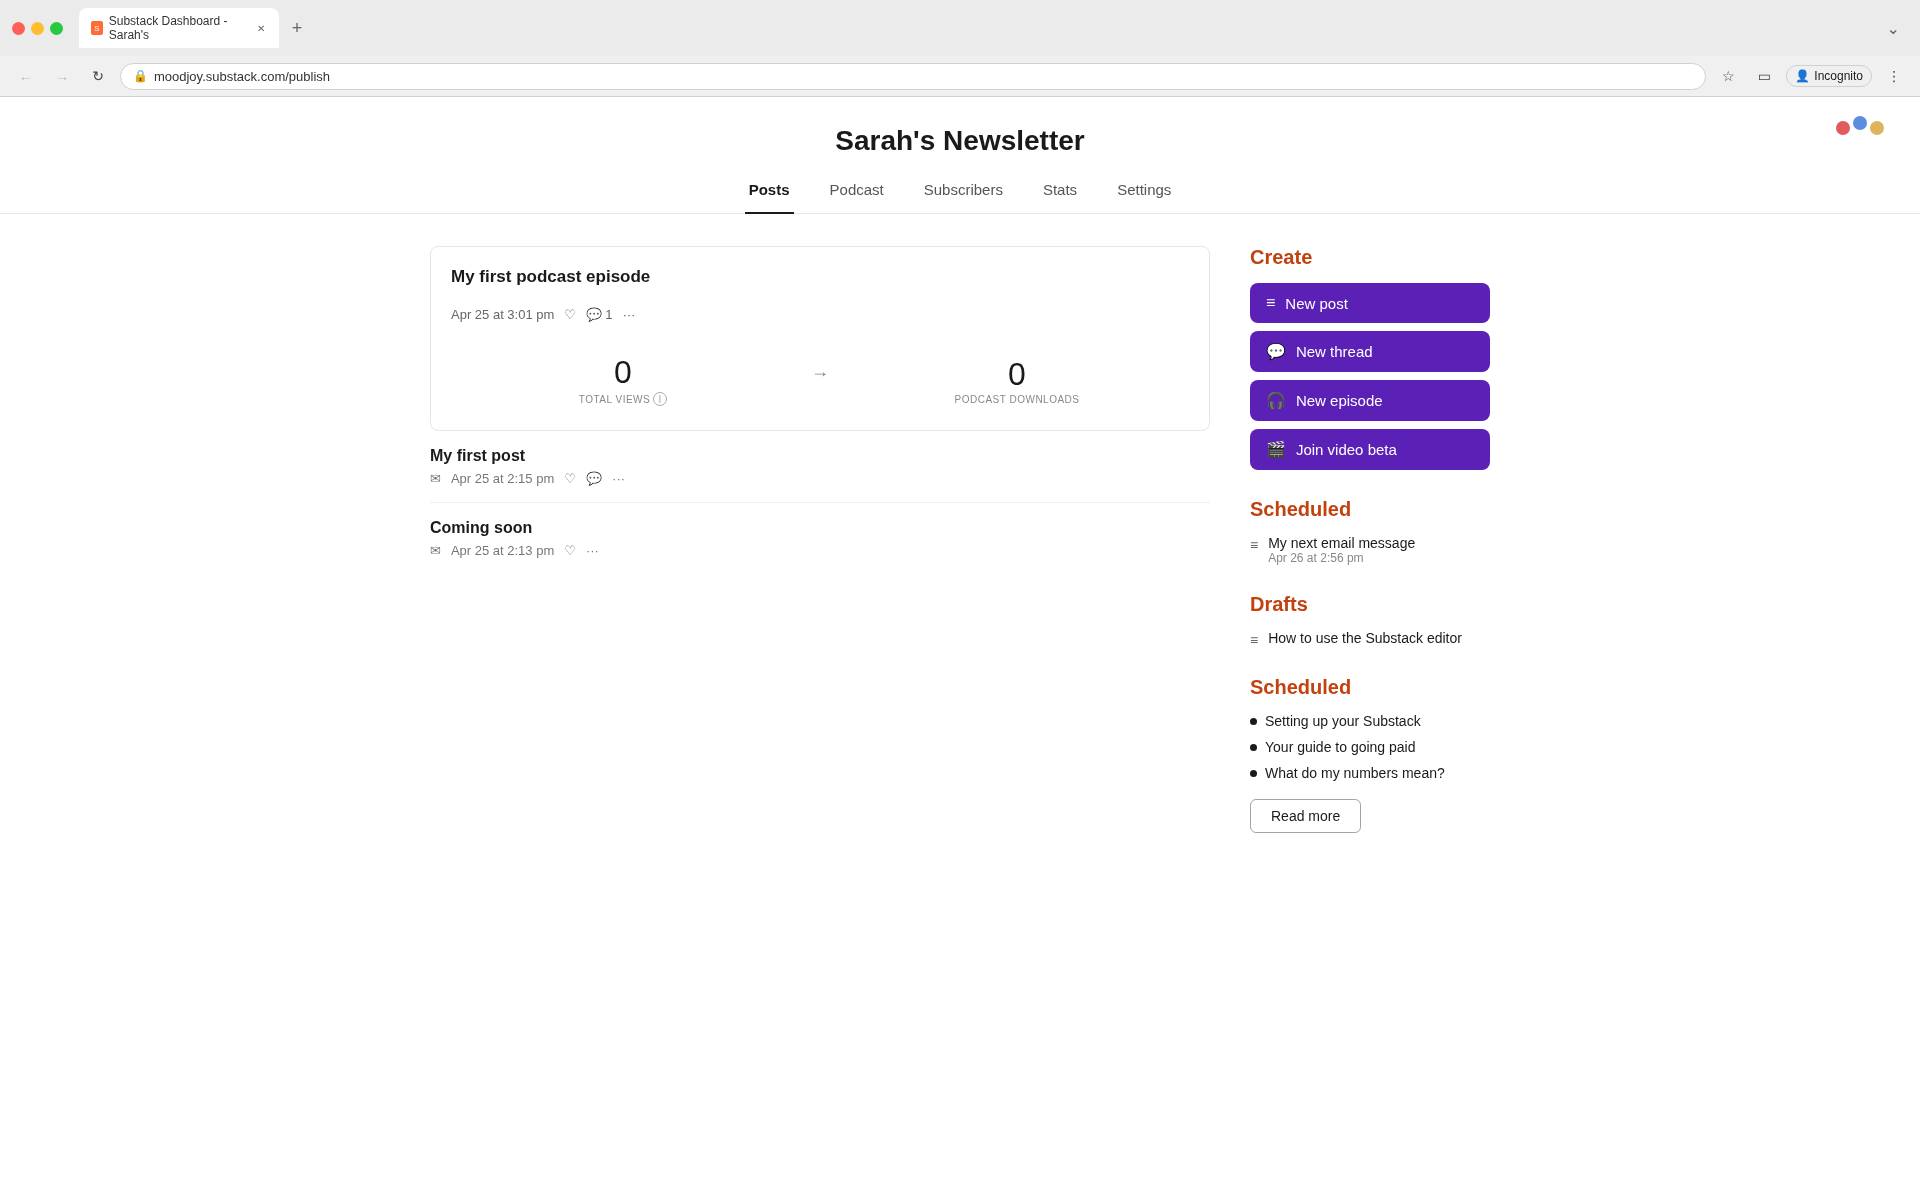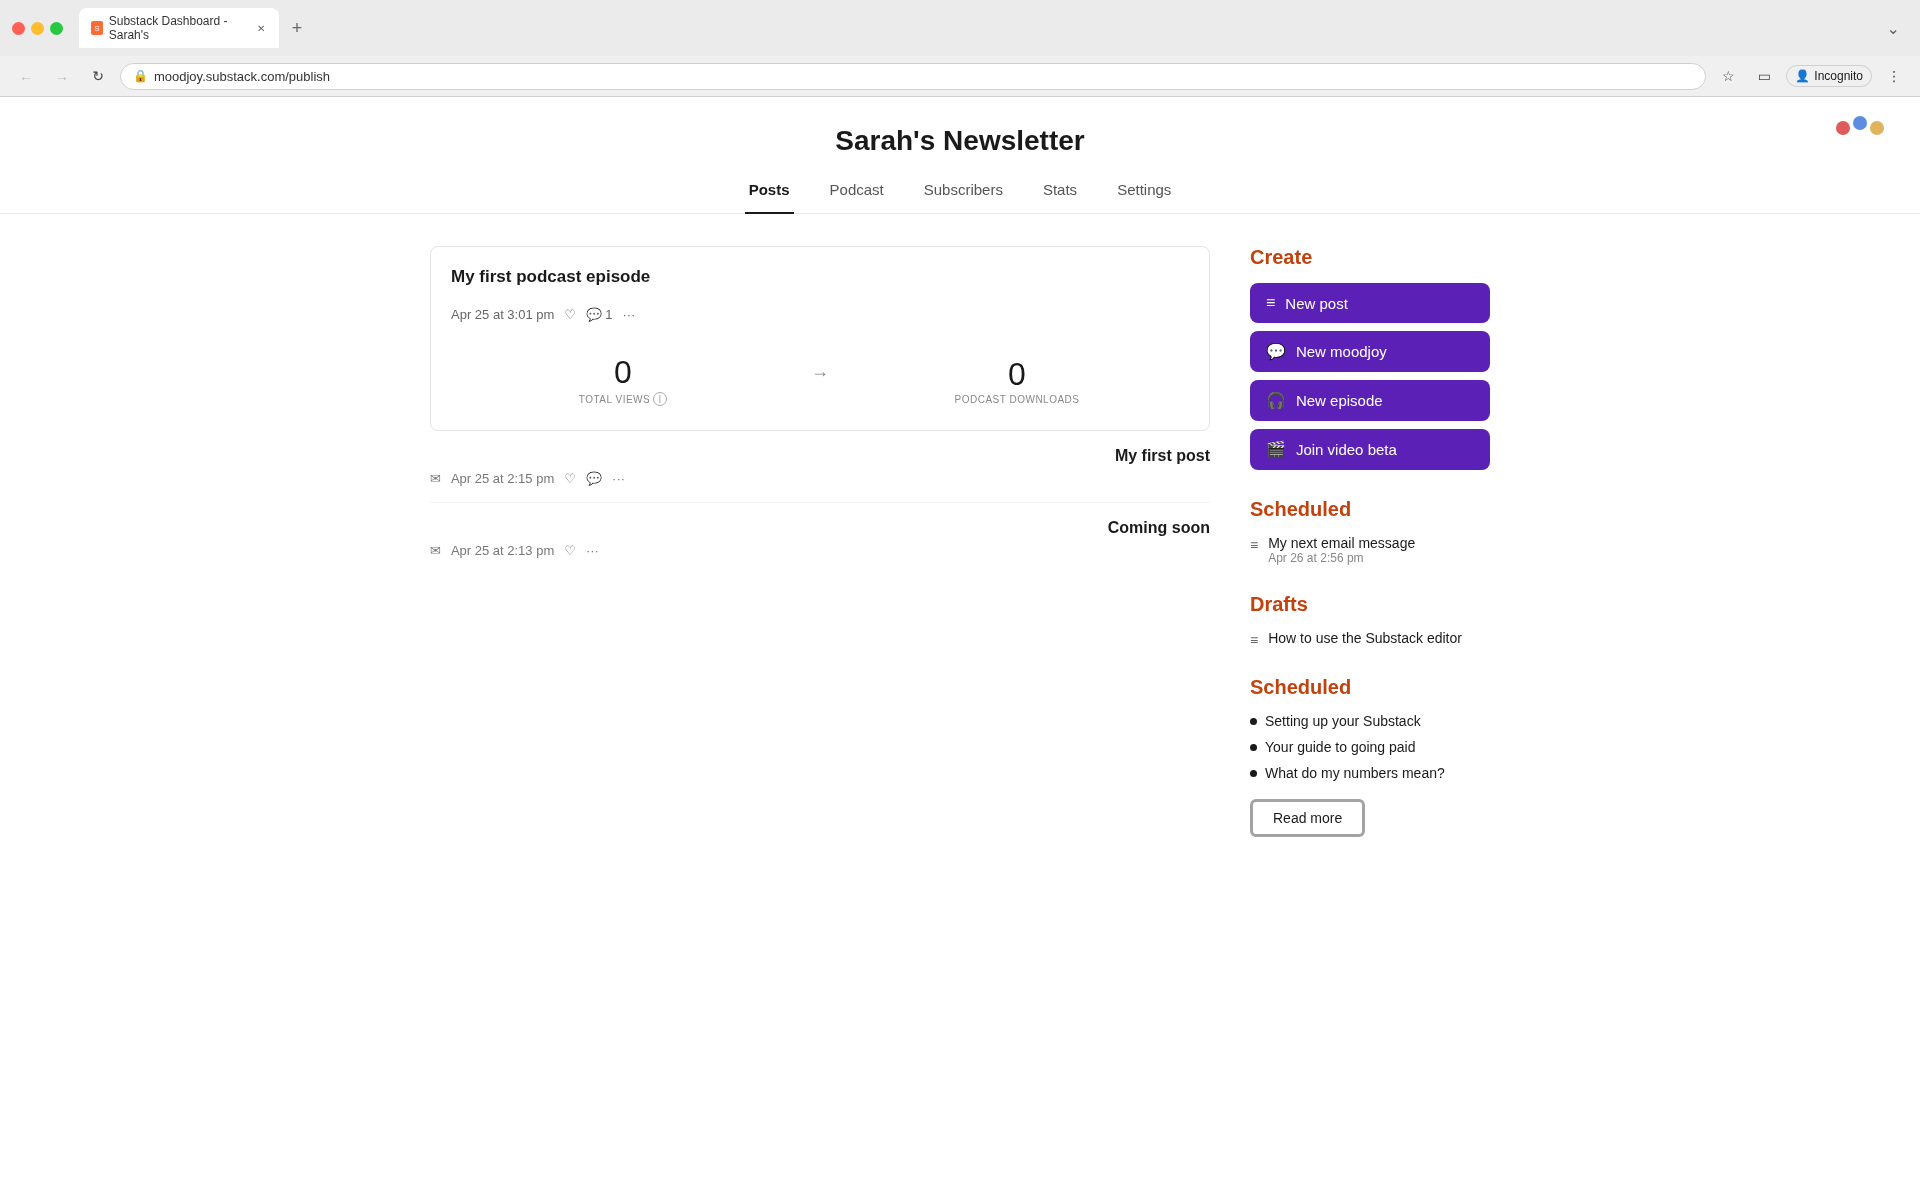--- a/index.html
+++ b/index.html
@@ -221,21 +221,20 @@
       padding: 16px 0;
       border-bottom: 1px solid #f0f0f0;
       cursor: pointer;
     }
     .post-list-item:last-child { border-bottom: none; }
     .post-list-title {
       font-size: 16px;
       font-weight: 600;
       color: #1a1a1a;
       margin-bottom: 6px;
-      text-align: right;
     }
     .post-list-meta {
       display: flex;
       align-items: center;
       gap: 10px;
       font-size: 13px;
       color: #777;
     }
 
     
@@ -300,21 +299,21 @@
     .resource-dot {
       width: 7px; height: 7px; border-radius: 50%;
       background: #1a1a1a; flex-shrink: 0;
     }
 
     .read-more-btn {
       display: inline-flex;
       align-items: center;
       justify-content: flex-end;
       padding: 8px 20px;
-      border: 3px solid #a3a3a3;
+      border: 1px solid #a3a3a3;
       border-radius: 6px;
       background: #fff;
       color: #1a1a1a;
       font-size: 14px;
       cursor: pointer;
       margin-top: 8px;
     }
 
     
     .address-bar-wrapper {
@@ -445,21 +444,21 @@
     <div class="sidebar-column">
 
       <div class="sidebar-section">
         <div class="sidebar-heading">Create</div>
         <button class="create-btn">
           <span class="create-btn-icon">≡</span>
           <span>New post</span>
         </button>
         <button class="create-btn">
           <span class="create-btn-icon">💬</span>
-          <span>New moodjoy</span>
+          <span>New thread</span>
         </button>
         <button class="create-btn">
           <span class="create-btn-icon">🎧</span>
           <span>New episode</span>
         </button>
         <button class="create-btn">
           <span class="create-btn-icon">🎬</span>
           <span>Join video beta</span>
         </button>
       </div>

